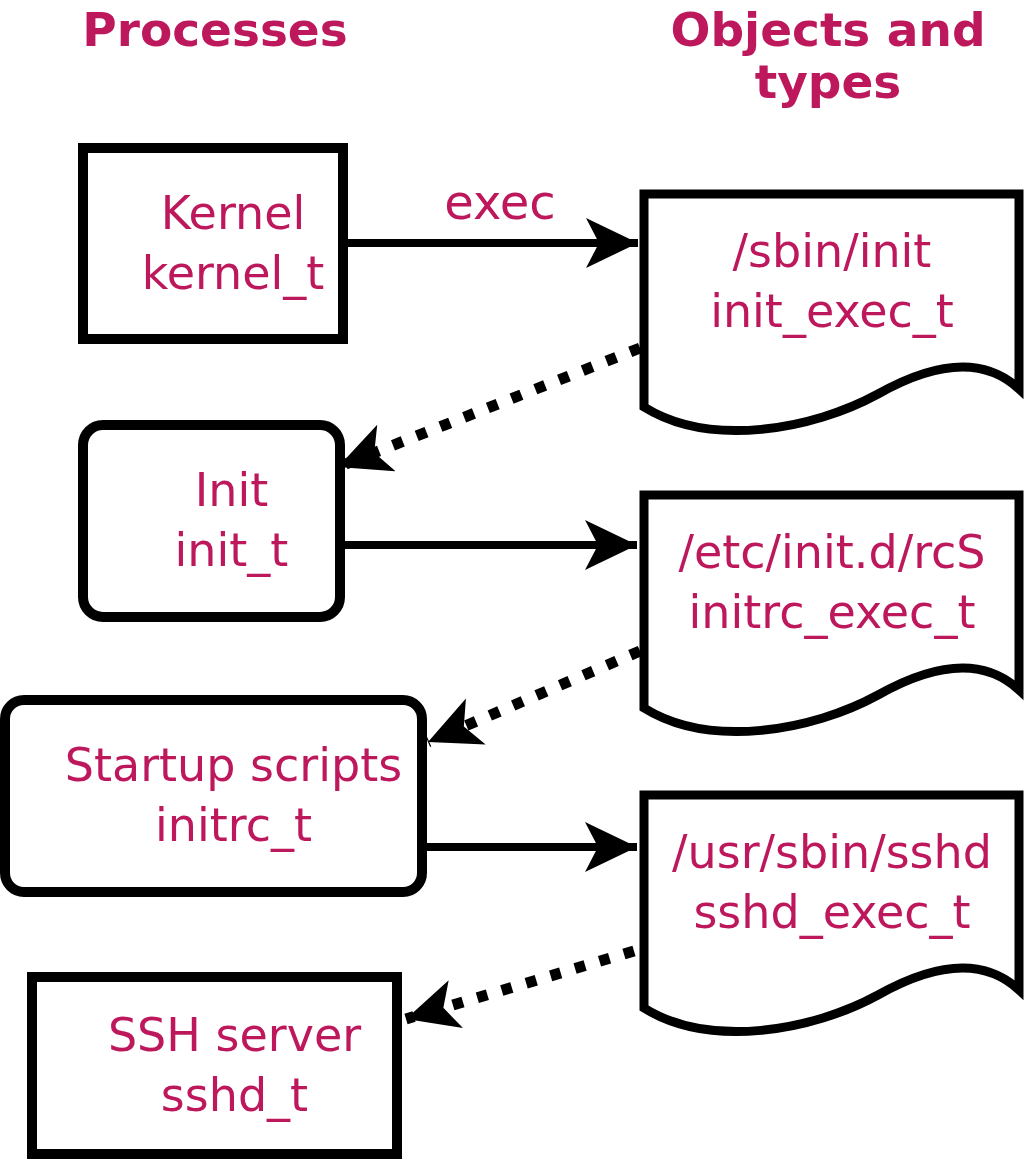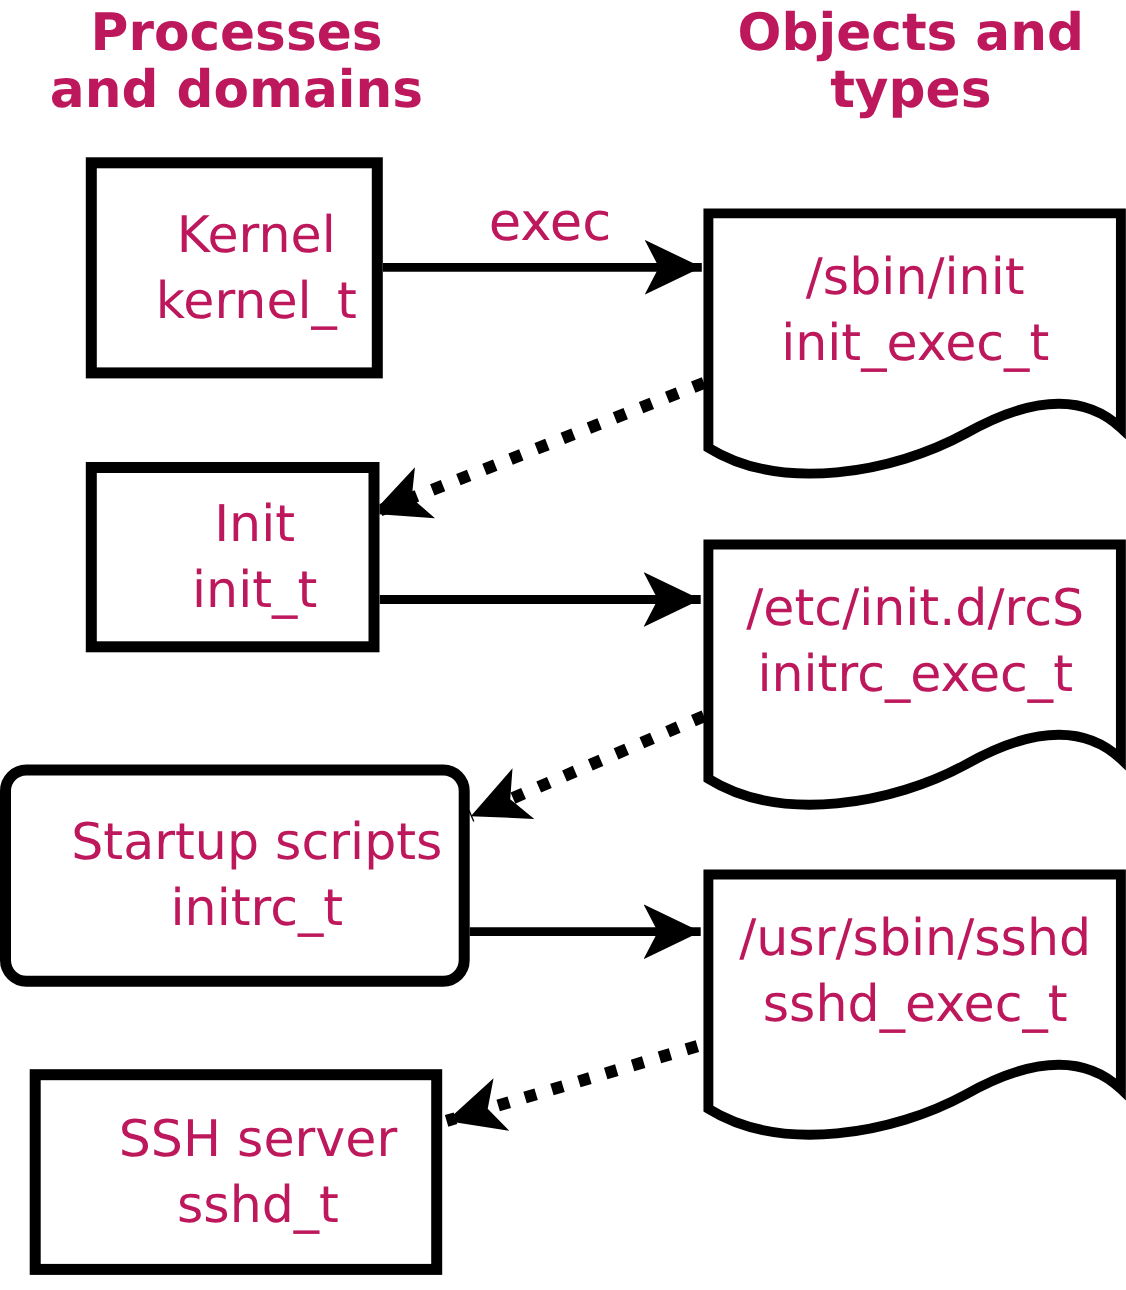--- a/index.html
+++ b/index.html
@@ -36,21 +36,21 @@
     flex-direction: column;
     align-items: center;
     justify-content: center;
     text-align: center;
     font-size: 46px;
     line-height: 1.3;
     white-space: nowrap;
     padding-left: 40px;
   }
   .proc-box.kernel  { left: 78px;  top: 143px; width: 270px; height: 201px; }
-  .proc-box.init    { left: 78px;  top: 420px; width: 267px; height: 173px; }
+  .proc-box.init    { left: 78px;  top: 420px; width: 267px; height: 202px; border-radius: 25px; }
   .proc-box.startup { left: 0px;   top: 695px; width: 427px; height: 202px; border-radius: 24px; }
   .proc-box.ssh     { left: 27px;  top: 972px; width: 375px; height: 187px; }
   .doc-label {
     position: absolute;
     left: 648px;
     width: 368px;
     height: 176px;
     display: flex;
     flex-direction: column;
     align-items: center;
@@ -94,21 +94,20 @@
     <line x1="345" y1="545" x2="637" y2="545" stroke="#000000" stroke-width="8" marker-end="url(#arrowhead)"></line>
     <line x1="427" y1="847" x2="637" y2="847" stroke="#000000" stroke-width="8" marker-end="url(#arrowhead)"></line>
 
     <line x1="640" y1="348" x2="338" y2="467" stroke="#000000" stroke-width="11" stroke-dasharray="10.5 15" marker-end="url(#arrowhead)"></line>
     <line x1="640" y1="651" x2="428" y2="742" stroke="#000000" stroke-width="11" stroke-dasharray="10.5 15" marker-end="url(#arrowhead)"></line>
     <line x1="634" y1="951" x2="406" y2="1019" stroke="#000000" stroke-width="11" stroke-dasharray="10.5 15" marker-end="url(#arrowhead)"></line>
   </svg>
 
   <div class="col-header left">
     <div>Processes</div>
-    <div>and domains</div>
   </div>
   <div class="col-header right">
     <div>Objects and</div>
     <div>types</div>
   </div>
 
   <div class="proc-box kernel">
     <div>Kernel</div>
     <div>kernel_t</div>
   </div>

